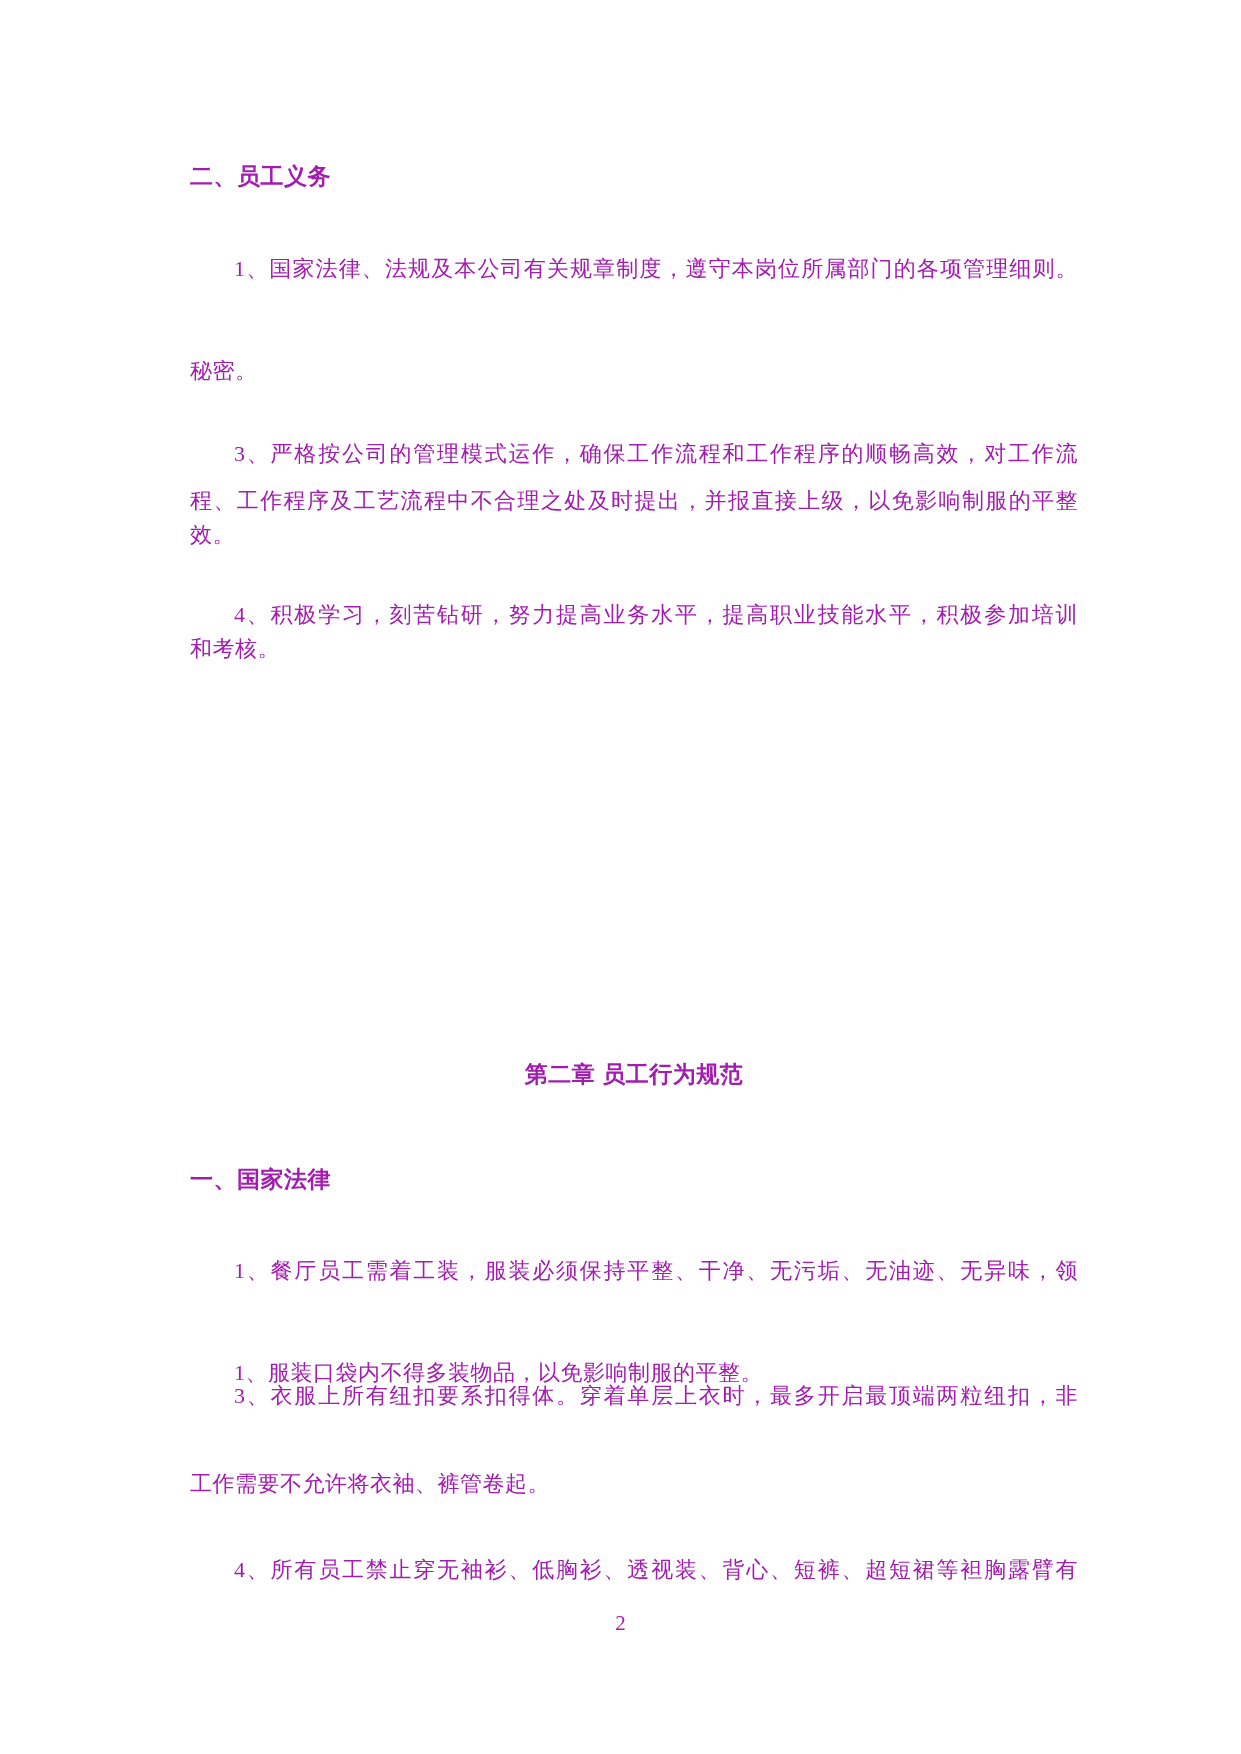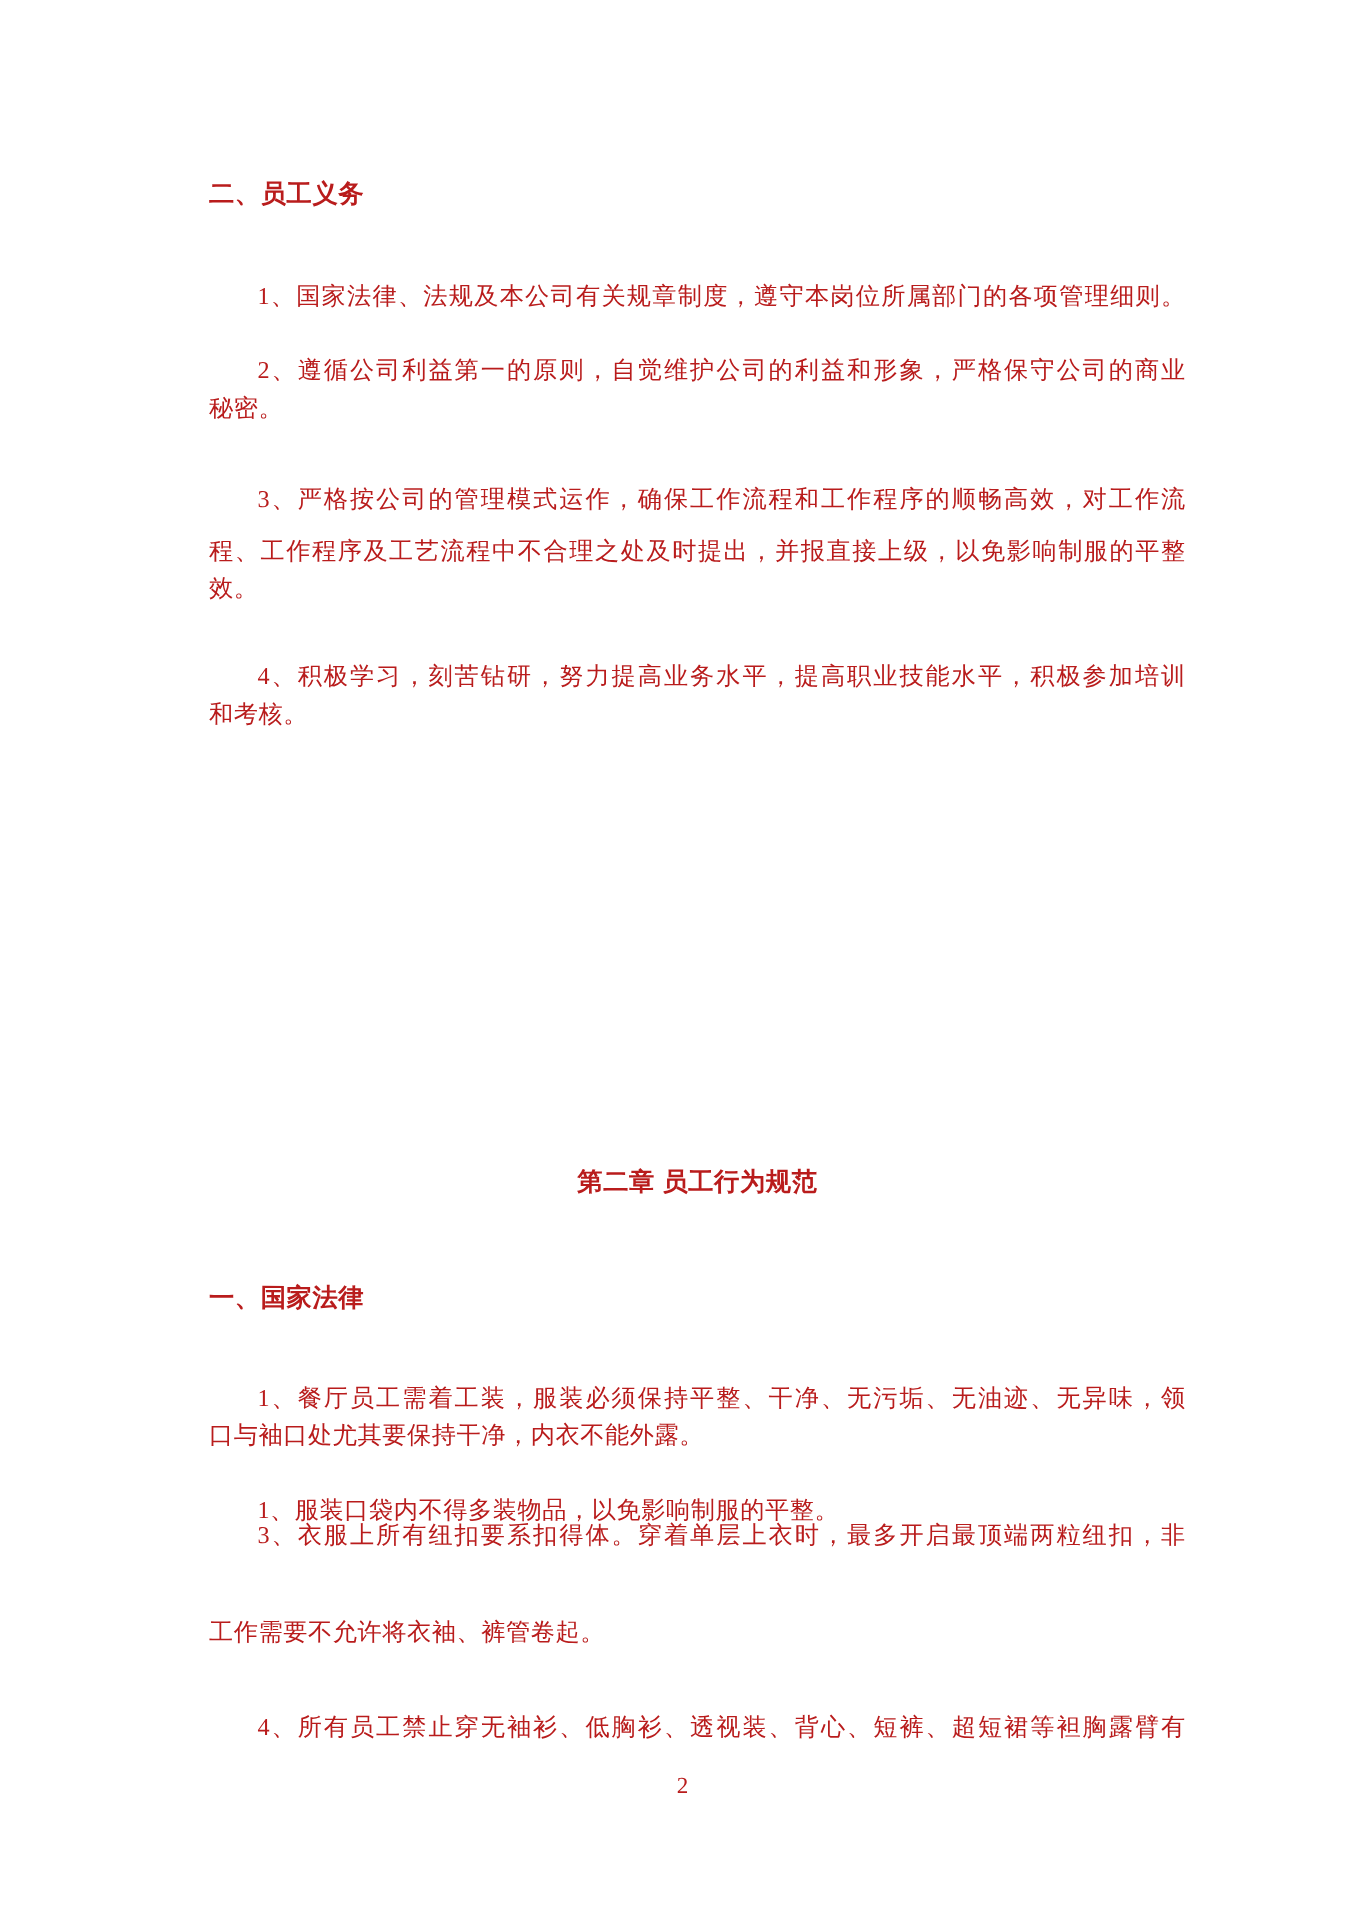--- a/index.html
+++ b/index.html
@@ -5,21 +5,21 @@
   html, body {
     margin: 0;
     padding: 0;
     background: #ffffff;
   }
   .page {
     position: relative;
     width: 1241px;
     height: 1754px;
     background: #ffffff;
-    color: #b91c1c;
+    color: #a21caf;
     font-family: "Liberation Serif", serif;
     overflow: hidden;
   }
   .line {
     position: absolute;
     left: 190px;
     width: 888px;
     font-size: 22px;
     line-height: 30px;
     letter-spacing: 0.5px;
@@ -55,36 +55,34 @@
 </style>
 </head>
 <body>
 
 <div class="page">
 
   <div class="line h-sans" style="top:161px">二、员工义务</div>
 
   <div class="line indent fill" style="top:241px">1、国家法律、法规及本公司有关规章制度，遵守本岗位所属部门的各项管理细则。</div>
 
-  <div class="line indent fill" style="top:309px">2、遵循公司利益第一的原则，自觉维护公司的利益和形象，严格保守公司的商业</div>
   <div class="line" style="top:356px">秘密。</div>
 
   <div class="line indent fill" style="top:426px">3、严格按公司的管理模式运作，确保工作流程和工作程序的顺畅高效，对工作流</div>
   <div class="line fill" style="top:473px">程、工作程序及工艺流程中不合理之处及时提出，并报直接上级，以免影响制服的平整</div>
   <div class="line" style="top:520px">效。</div>
 
   <div class="line indent fill" style="top:587px">4、积极学习，刻苦钻研，努力提高业务水平，提高职业技能水平，积极参加培训</div>
   <div class="line" style="top:634px">和考核。</div>
 
   <div class="line h-sans center" style="top:1059px">第二章 员工行为规范</div>
 
   <div class="line h-sans" style="top:1164px">一、国家法律</div>
 
   <div class="line indent fill" style="top:1243px">1、餐厅员工需着工装，服装必须保持平整、干净、无污垢、无油迹、无异味，领</div>
-  <div class="line" style="top:1290px">口与袖口处尤其要保持干净，内衣不能外露。</div>
 
   <div class="line indent" style="top:1358px">1、服装口袋内不得多装物品，以免影响制服的平整。</div>
 
   <div class="line indent fill" style="top:1368px">3、衣服上所有纽扣要系扣得体。穿着单层上衣时，最多开启最顶端两粒纽扣，非</div>
   <div class="line" style="top:1469px">工作需要不允许将衣袖、裤管卷起。</div>
 
   <div class="line indent fill" style="top:1542px">4、所有员工禁止穿无袖衫、低胸衫、透视装、背心、短裤、超短裙等袒胸露臂有</div>
 
   <div class="page-number" style="top:1608px">2</div>
 

